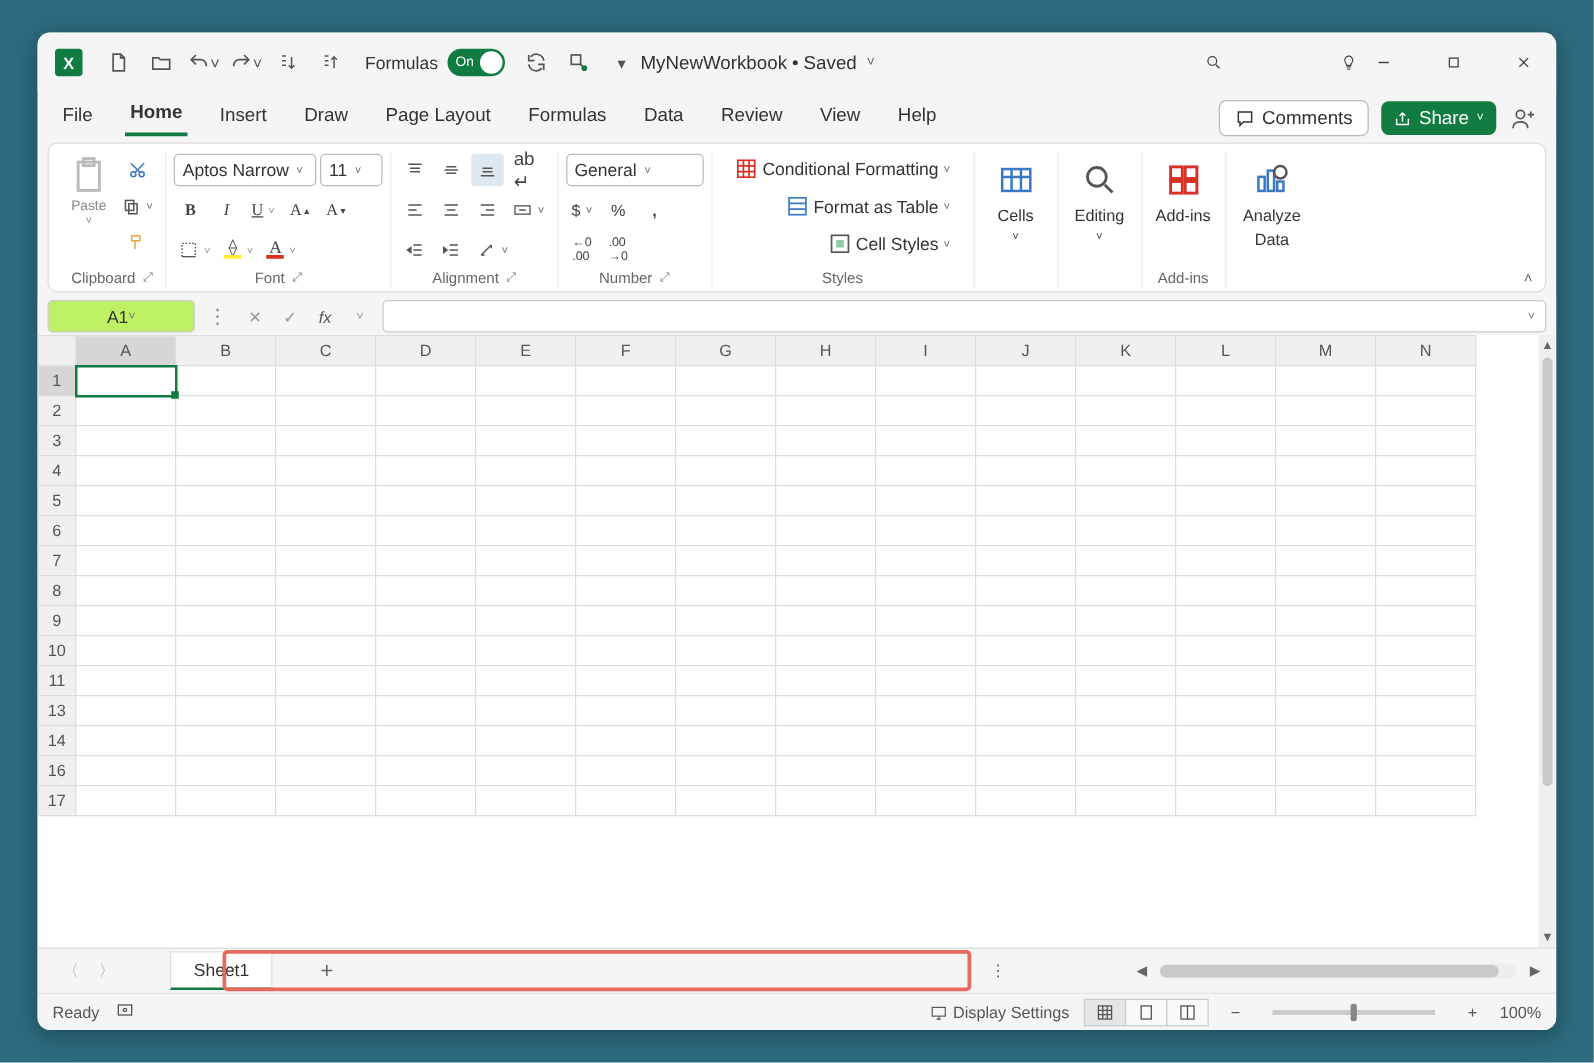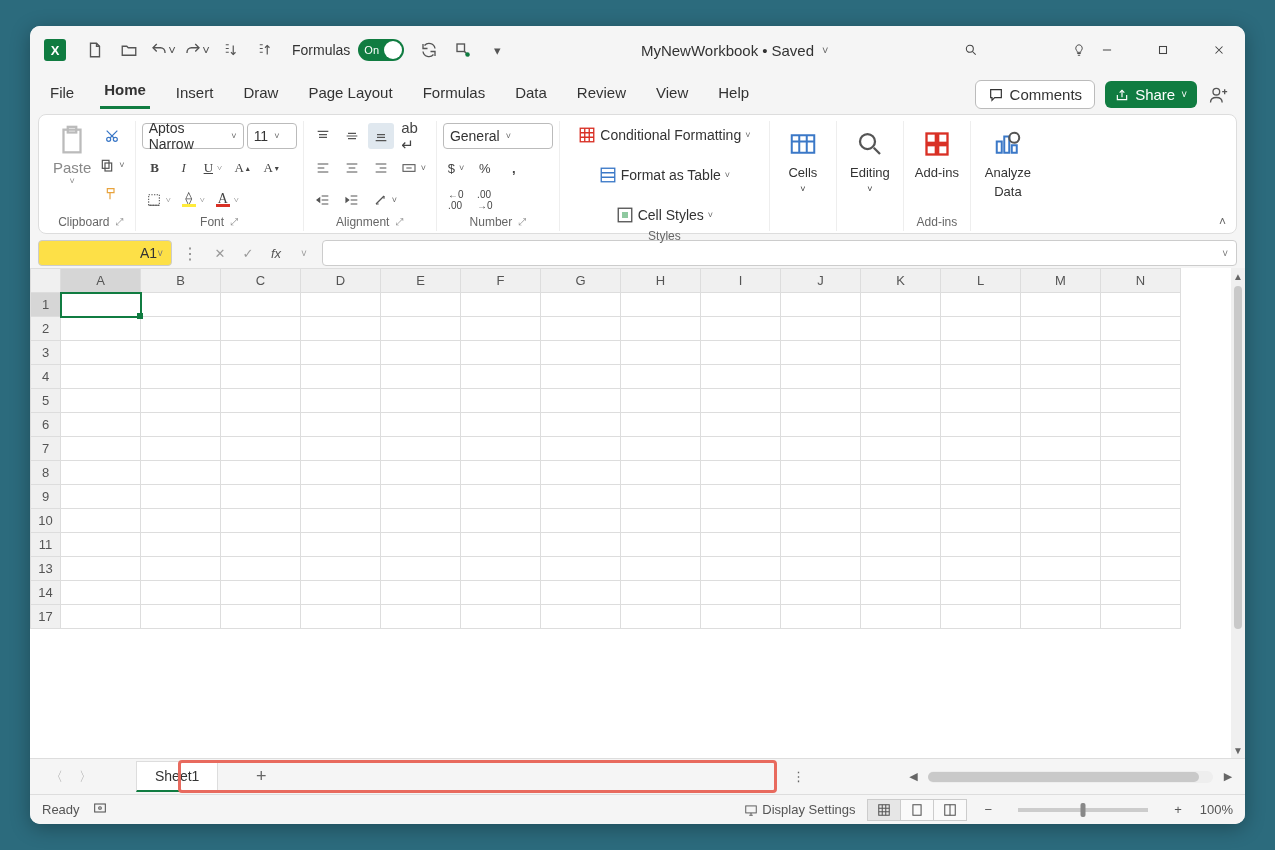--- a/index.html
+++ b/index.html
@@ -61,21 +61,20 @@
     color:white; font-size:11px;
   }
   .switch::after {
     content:"";
     position:absolute; right:2px; top:2px;
     width:18px; height:18px; background:white; border-radius:50%;
   }
   .title-center {
     flex:1;
     display:flex;
-    justify-content:center;
     align-items:center;
     gap:4px;
     font-size:15px;
     color:#333;
   }
   .title-center .chev { font-size:11px; color:#666; margin-left:4px;}
   .win-controls { display:flex; gap:28px; margin-left:auto; align-items:center;}
   .win-btn { width:28px; height:28px; display:flex; align-items:center; justify-content:center; color:#444;}
   .win-btn svg { width:14px; height:14px; }
   
@@ -169,38 +168,38 @@
     background:white;
     gap:6px;
   }
   .combo .chev { font-size:9px; color:#666; }
   
   .clipboard-col { display:flex; flex-direction:column; align-items:center; }
   .paste-icon {
     width:36px; height:36px;
     display:flex; align-items:center; justify-content:center;
   }
-  .paste-label { font-size:15px; color:#888; }
+  .paste-label { font-size:11px; color:#888; }
   
   .formula-bar {
     height:30px;
     display:flex;
     align-items:center;
     padding:0 8px;
     gap:6px;
     background:#f5f5f5;
   }
   .namebox {
-    width:134px; height:26px;
+    width:118px; height:26px;
     border:1px solid #ccc;
-    background:#fde047;
+    background:#bef264;
     display:flex; align-items:center;
     padding:0 8px;
     font-size:14px;
-    justify-content:flex-end;
+    justify-content:center;
     border-radius:4px;
   }
   .fx-area { display:flex; align-items:center; gap:4px; }
   .fx-btn { width:24px; height:24px; display:flex; align-items:center; justify-content:center; color:#999;}
   .formula-input {
     flex:1;
     height:26px;
     border:1px solid #ccc;
     background:white;
     border-radius:4px;
@@ -549,21 +548,21 @@
       </div>
       <div class="group-label">
           <span>Clipboard</span>
           <span class="launcher">⤢</span>
         </div>
     </div>
 
     <div class="ribbon-group">
       <div class="group-body col" style="gap:6px;">
         <div class="row">
-          <div class="combo" style="width:102px;">
+          <div class="combo" style="width:114px;">
               <span>Aptos Narrow</span>
               <span class="chev">˅</span>
             </div>
           <div class="combo" style="width:50px;">
               <span>11</span>
               <span class="chev">˅</span>
             </div>
         </div>
         <div class="row font-row">
           <div class="rbtn">
@@ -701,21 +700,21 @@
           <div class="rbtn" style="font-size:10px;">.00<br>→0</div>
         </div>
       </div>
       <div class="group-label">
           <span>Number</span>
           <span class="launcher">⤢</span>
         </div>
     </div>
 
     <div class="ribbon-group" style="min-width:210px;">
-      <div class="group-body col" style="gap:16px;align-items:center;">
+      <div class="group-body col" style="gap:6px;align-items:flex-end;">
         <div class="ribbon-text-btn">
           <svg viewBox="0 0 24 24" width="18" height="18" fill="none" stroke="#d93025" stroke-width="1.8">
               <rect x="3" y="3" width="18" height="18"></rect>
               <path d="M3 9h18M3 15h18M9 3v18M15 3v18"></path>
             </svg>
           <span>Conditional Formatting</span>
             <span class="chev">˅</span>
         </div>
         <div class="ribbon-text-btn">
           <svg viewBox="0 0 24 24" width="18" height="18" fill="none" stroke="#3b78c7" stroke-width="1.8">
@@ -1050,20 +1049,37 @@
               <td class=""></td>
               <td class=""></td>
               <td class=""></td>
               <td class=""></td>
               <td class=""></td>
               <td class=""></td>
               <td class=""></td>
             </tr>
             <tr>
               <th class="row-head ">14</th>
+              <td class=""></td>
+              <td class=""></td>
+              <td class=""></td>
+              <td class=""></td>
+              <td class=""></td>
+              <td class=""></td>
+              <td class=""></td>
+              <td class=""></td>
+              <td class=""></td>
+              <td class=""></td>
+              <td class=""></td>
+              <td class=""></td>
+              <td class=""></td>
+              <td class=""></td>
+            </tr>
+            <tr>
+              <th class="row-head ">16</th>
               <td class=""></td>
               <td class=""></td>
               <td class=""></td>
               <td class=""></td>
               <td class=""></td>
               <td class=""></td>
               <td class=""></td>
               <td class=""></td>
               <td class=""></td>
               <td class=""></td>

